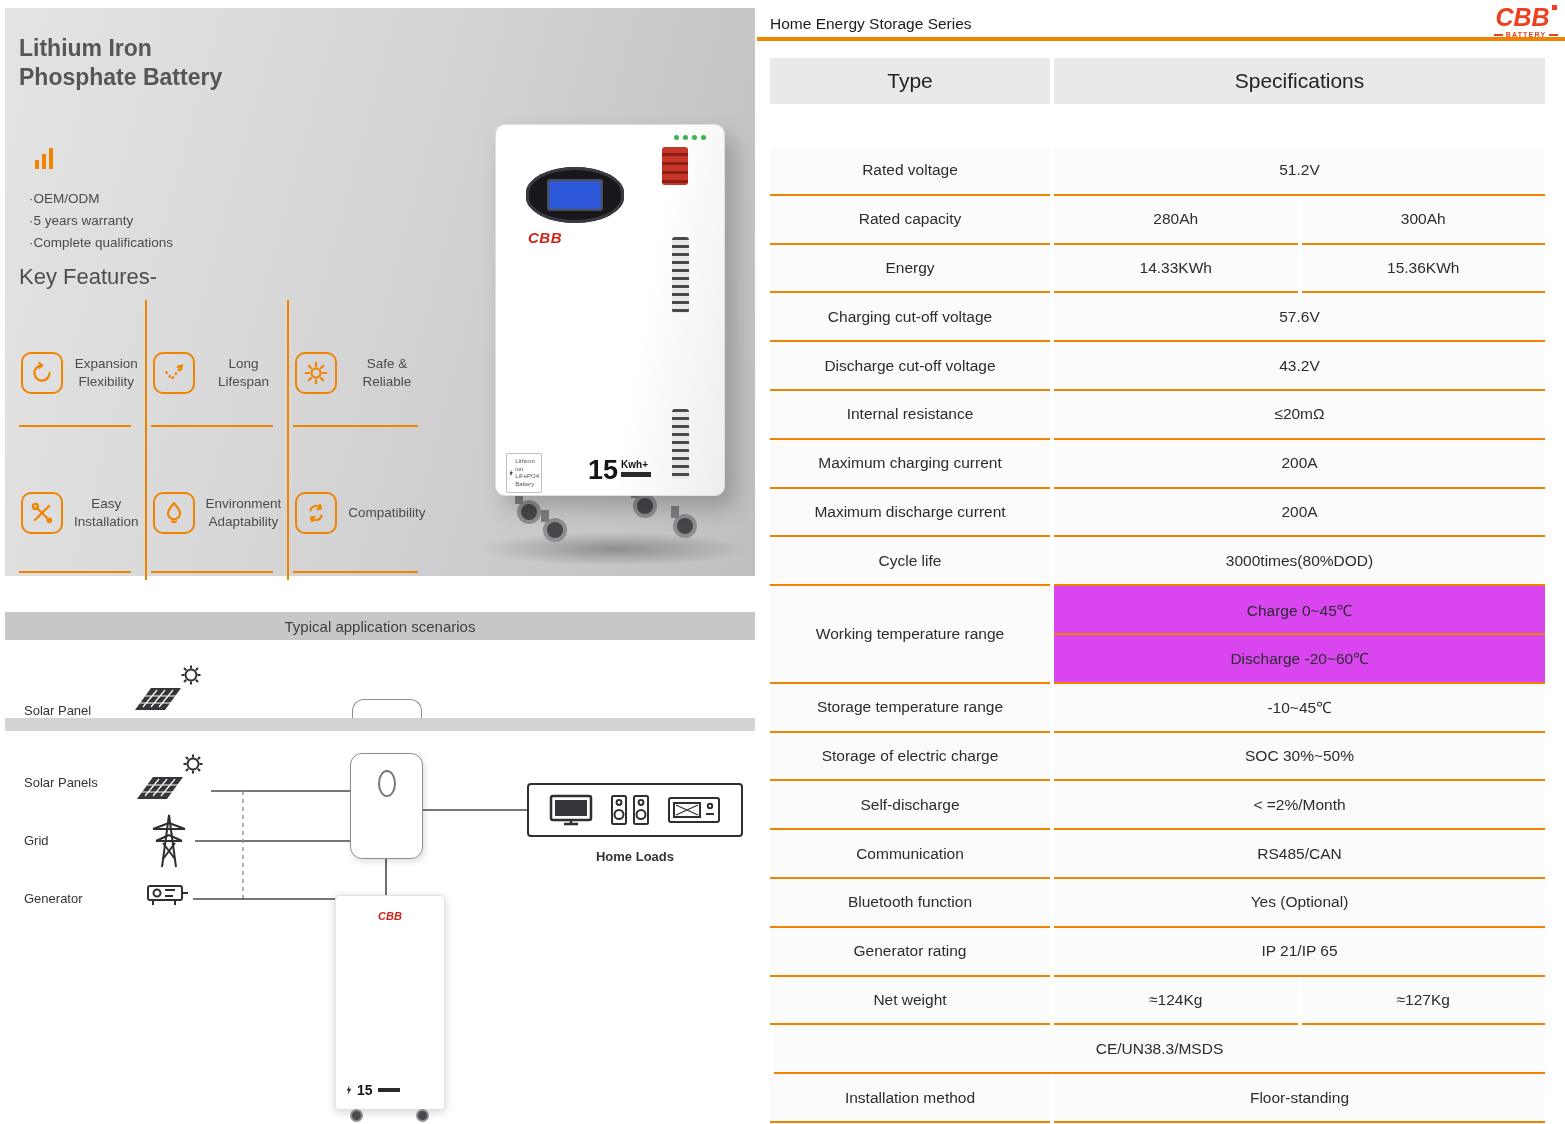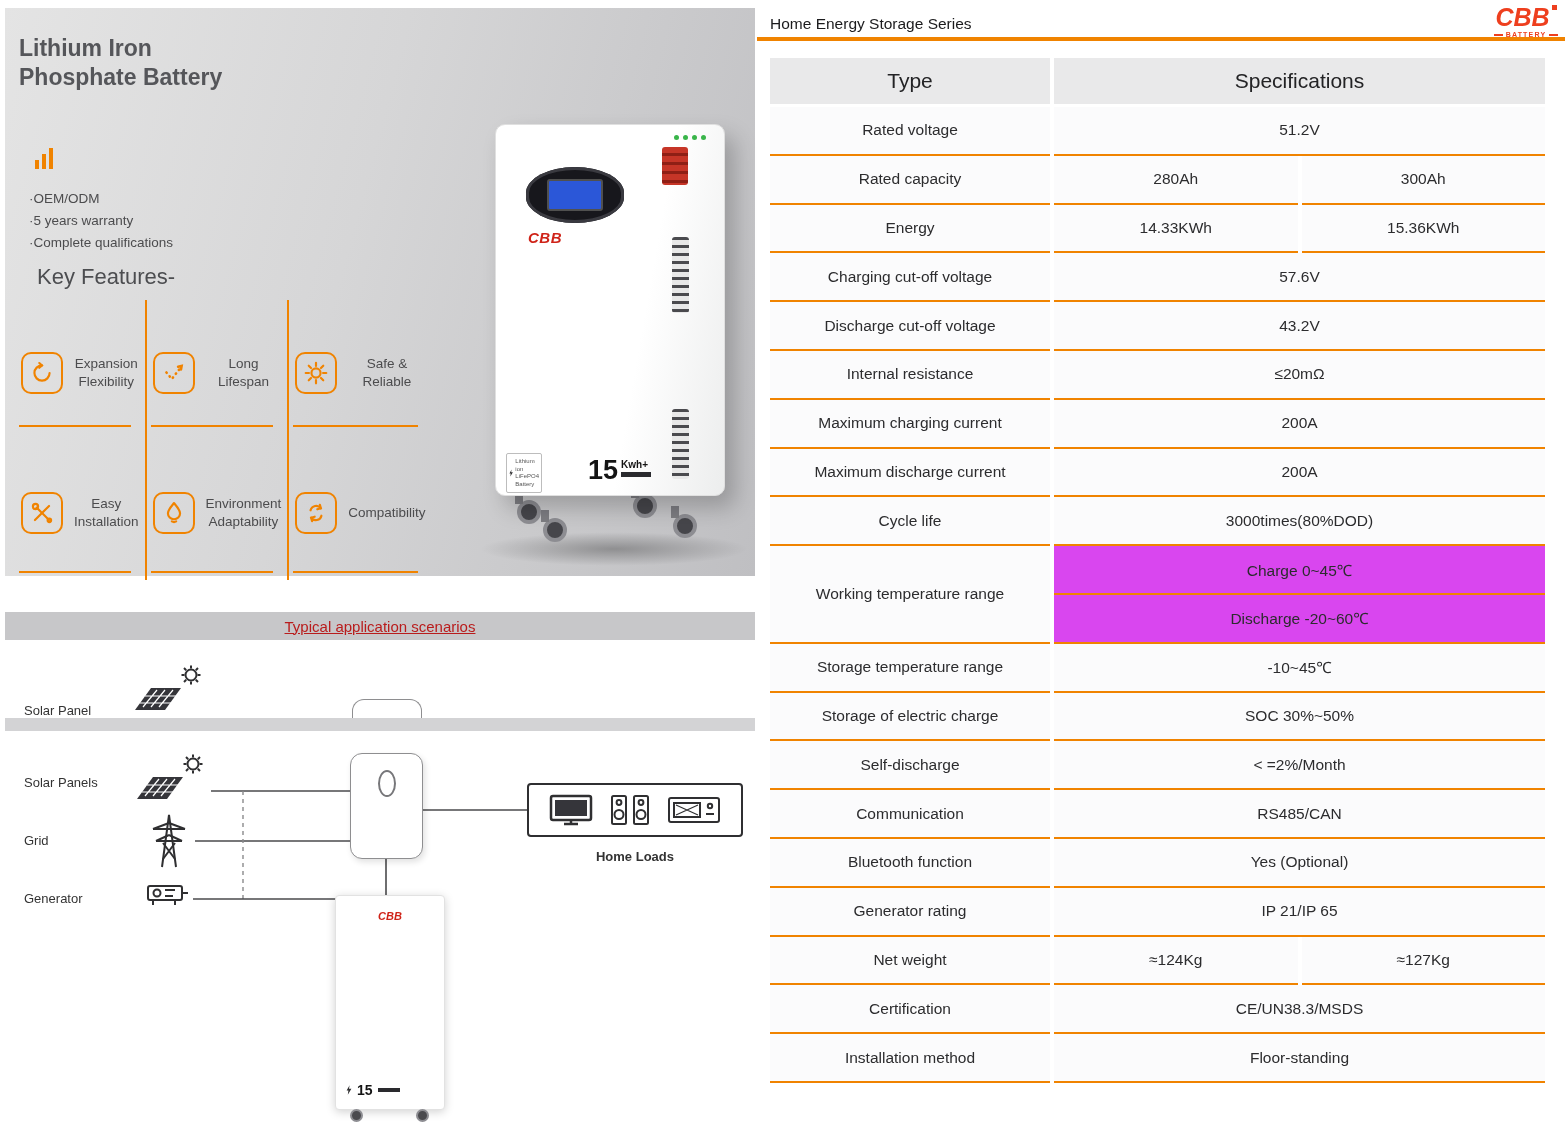--- a/index.html
+++ b/index.html
@@ -7,21 +7,21 @@
   .page { position:relative; width:1565px; height:1124px; background:#fff; overflow:hidden; color:#333; }
 
   
   .hero { position:absolute; left:5px; top:8px; width:750px; height:568px;
           background:linear-gradient(105deg,#e4e4e4 0%,#d6d6d7 45%,#bfbfc2 100%); }
   .hero-title { position:absolute; left:14px; top:26px; font-size:23px; font-weight:bold;
                 color:#55565a; line-height:1.25; }
   .hero-bars { position:absolute; left:30px; top:140px; display:flex; align-items:flex-end; gap:3px; }
   .hero-bars i { display:block; width:4px; background:#F08300; }
   .hero-bullets { position:absolute; left:24px; top:180px; font-size:13.5px; color:#4c4c4e; line-height:22px; }
-  .hero-features-title { position:absolute; left:32px; top:256px; font-size:22px; color:#4c4d50; }
+  .hero-features-title { position:absolute; left:14px; top:256px; font-size:22px; color:#4c4d50; }
 
   .feature-grid { position:absolute; left:10px; top:292px; width:378px;
                   display:grid; grid-template-columns:1fr 1fr 1fr; grid-template-rows:134px 146px; }
   .feature-cell { position:relative; display:flex; flex-direction:row; align-items:center;
                   gap:11px; padding:12px 6px 0; }
   .feature-cell.bordered { border-left:2px solid #F08300; }
   .feature-icon { width:42px; height:42px; border:2.5px solid #F08300; border-radius:10px;
                   display:flex; align-items:center; justify-content:center; flex:0 0 auto; }
   .feature-label { font-size:13.5px; color:#4c4c4e; text-align:center; line-height:1.35; }
   .feature-underline { position:absolute; left:4px; right:14px; bottom:7px; height:2px; background:#F08300; }
@@ -58,21 +58,21 @@
   .wheel { position:absolute; width:24px; height:24px; border-radius:50%;
            background:#46464b; border:4px solid #8d8d92; }
   .wheel::before { content:""; position:absolute; left:-6px; top:-12px; width:8px; height:12px; background:#7d7d82; }
   .w1 { left:34px; top:384px; } .w2 { left:150px; top:378px; }
   .w3 { left:60px; top:402px; } .w4 { left:190px; top:398px; }
   .floor-shadow { position:absolute; left:-4px; top:416px; width:270px; height:34px; border-radius:50%;
                   background:radial-gradient(ellipse at center, rgba(0,0,0,.28), rgba(0,0,0,0) 70%); }
 
   
   .scen-bar { position:absolute; left:5px; top:612px; width:750px; height:28px; background:#c7c7c9;
-              display:flex; align-items:center; justify-content:center; font-size:15px; color:#b91c1c;text-decoration:underline; }
+              display:flex; align-items:center; justify-content:center; font-size:15px; color:#404040; }
   .partial-strip { position:absolute; left:5px; top:640px; width:750px; height:78px; overflow:hidden; background:#fff; }
   .ps-label { position:absolute; left:19px; top:63px; font-size:13px; color:#333; }
   .ps-solar { position:absolute; left:124px; top:24px; }
   .ps-inv { position:absolute; left:347px; top:59px; width:70px; height:20px;
             border:1.5px solid #8e8e90; border-bottom:none; border-radius:12px 12px 0 0; background:#fff; }
   .scen-bar2 { position:absolute; left:5px; top:718px; width:750px; height:13px; background:#d3d3d5; }
 
   .diagram { position:absolute; left:5px; top:731px; width:750px; height:393px; overflow:hidden; background:#fff; }
   .dg-lines { position:absolute; left:0; top:0; }
   .dg-label { position:absolute; font-size:13px; color:#333; }
@@ -104,21 +104,21 @@
   .spec-rule { position:absolute; left:757px; top:37px; width:808px; height:4px; background:#F08300; }
   .logo { position:absolute; left:1490px; top:5px; width:72px; text-align:center; }
   .logo-brand { font-size:25px; font-weight:bold; font-style:italic; color:#ee3f1e; line-height:1; }
   .logo-brand::after { content:""; display:inline-block; width:5px; height:5px; background:#ee3f1e;
                        margin-left:2px; vertical-align:top; }
   .logo-sub { display:flex; align-items:center; justify-content:center; gap:3px; margin-top:1px; }
   .logo-sub i { display:block; width:9px; height:2px; background:#ee3f1e; }
   .logo-sub span { font-size:7px; font-weight:bold; letter-spacing:1.2px; color:#ee3f1e; }
 
   .spec-table { position:absolute; left:770px; top:58px; width:775px; height:1066px;
-                display:flex; flex-direction:column; overflow:hidden; }
+                display:flex; flex-direction:column; overflow:hidden;gap:40px; }
   .t-head { display:flex; height:46px; margin-bottom:3px; flex:0 0 auto; }
   .t-head .c1 { width:280px; background:#e9e9ea; display:flex; align-items:center; justify-content:center;
                 font-size:21px; color:#232325; }
   .t-head .c2 { flex:1; margin-left:4px; background:#e9e9ea; display:flex; align-items:center;
                 justify-content:center; font-size:21px; color:#232325; }
   .t-body { display:flex; flex-direction:column; }
   .t-row { display:flex; height:48.8px; flex:0 0 auto; }
   .t-row.double { height:97.6px; }
   .t-row .c1 { width:280px; background:#fbfbfc; border-bottom:2px solid #F08300;
                display:flex; align-items:center; justify-content:center; text-align:center;
@@ -443,21 +443,20 @@
         <div class="t-row">
           <div class="c1">Generator rating</div>
           <div class="cv">IP 21/IP 65</div>
         </div>
         <div class="t-row">
           <div class="c1">Net weight</div>
           <div class="cv">≈124Kg</div>
           <div class="cv">≈127Kg</div>
         </div>
         <div class="t-row">
-          <div class="c1">Certification</div>
           <div class="cv">CE/UN38.3/MSDS</div>
         </div>
         <div class="t-row">
           <div class="c1">Installation method</div>
           <div class="cv">Floor-standing</div>
         </div>
       </div>
   </div>
 
 </div>

